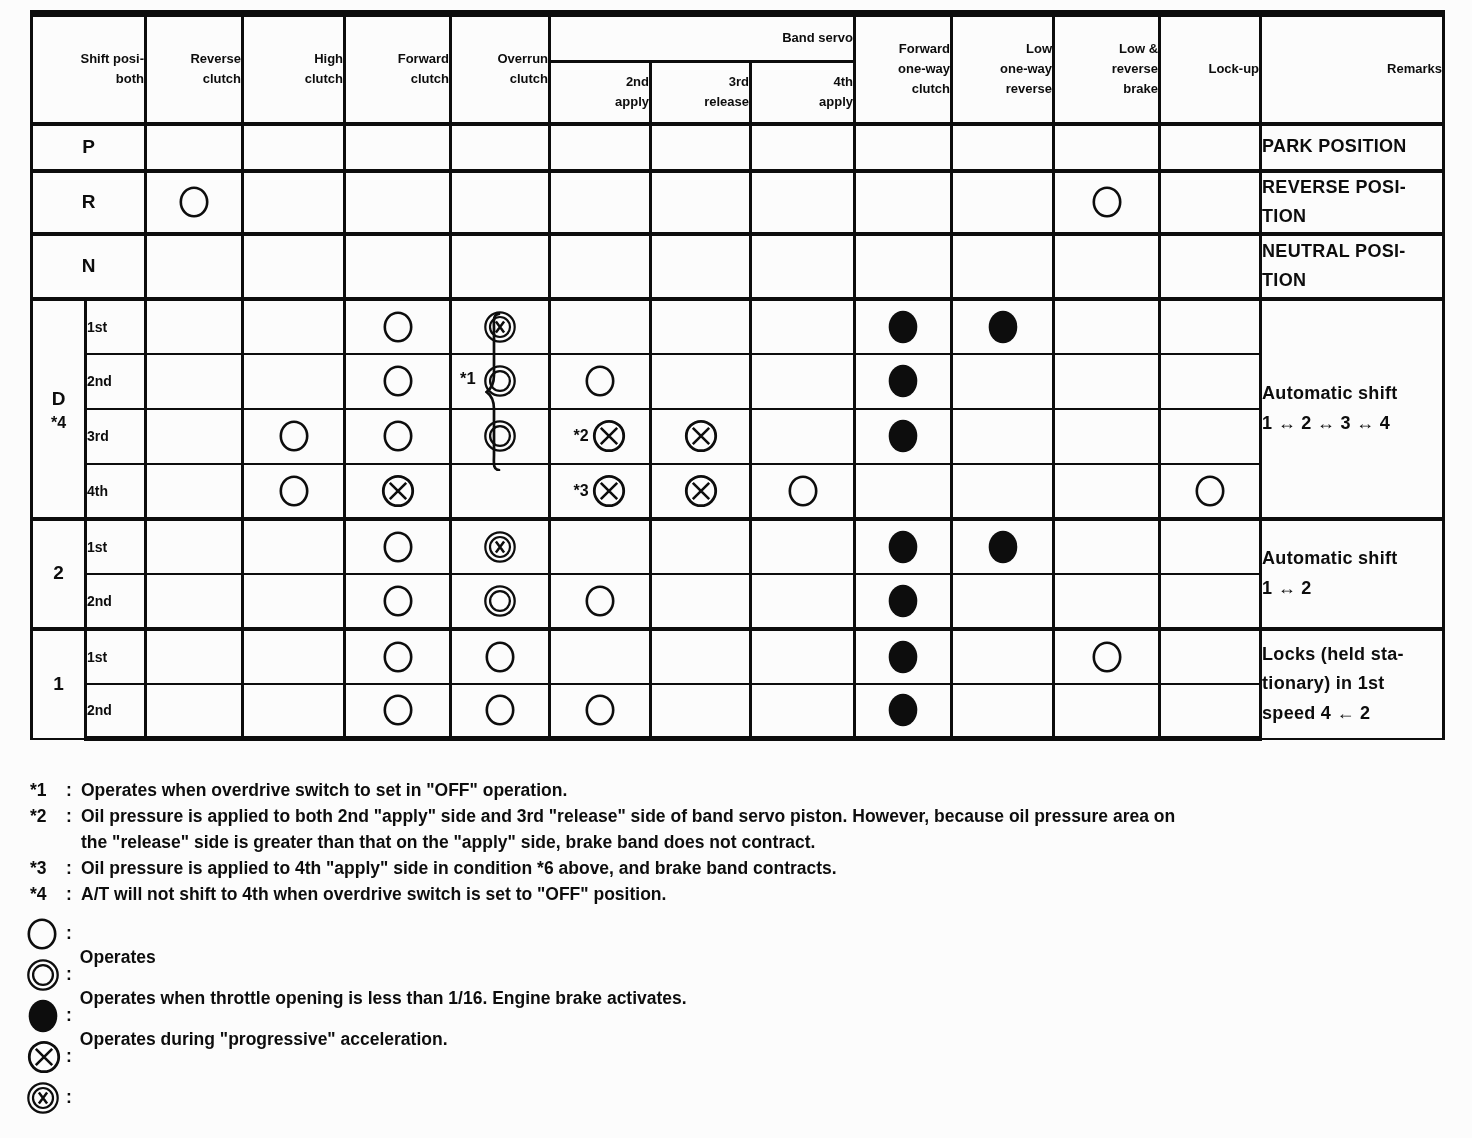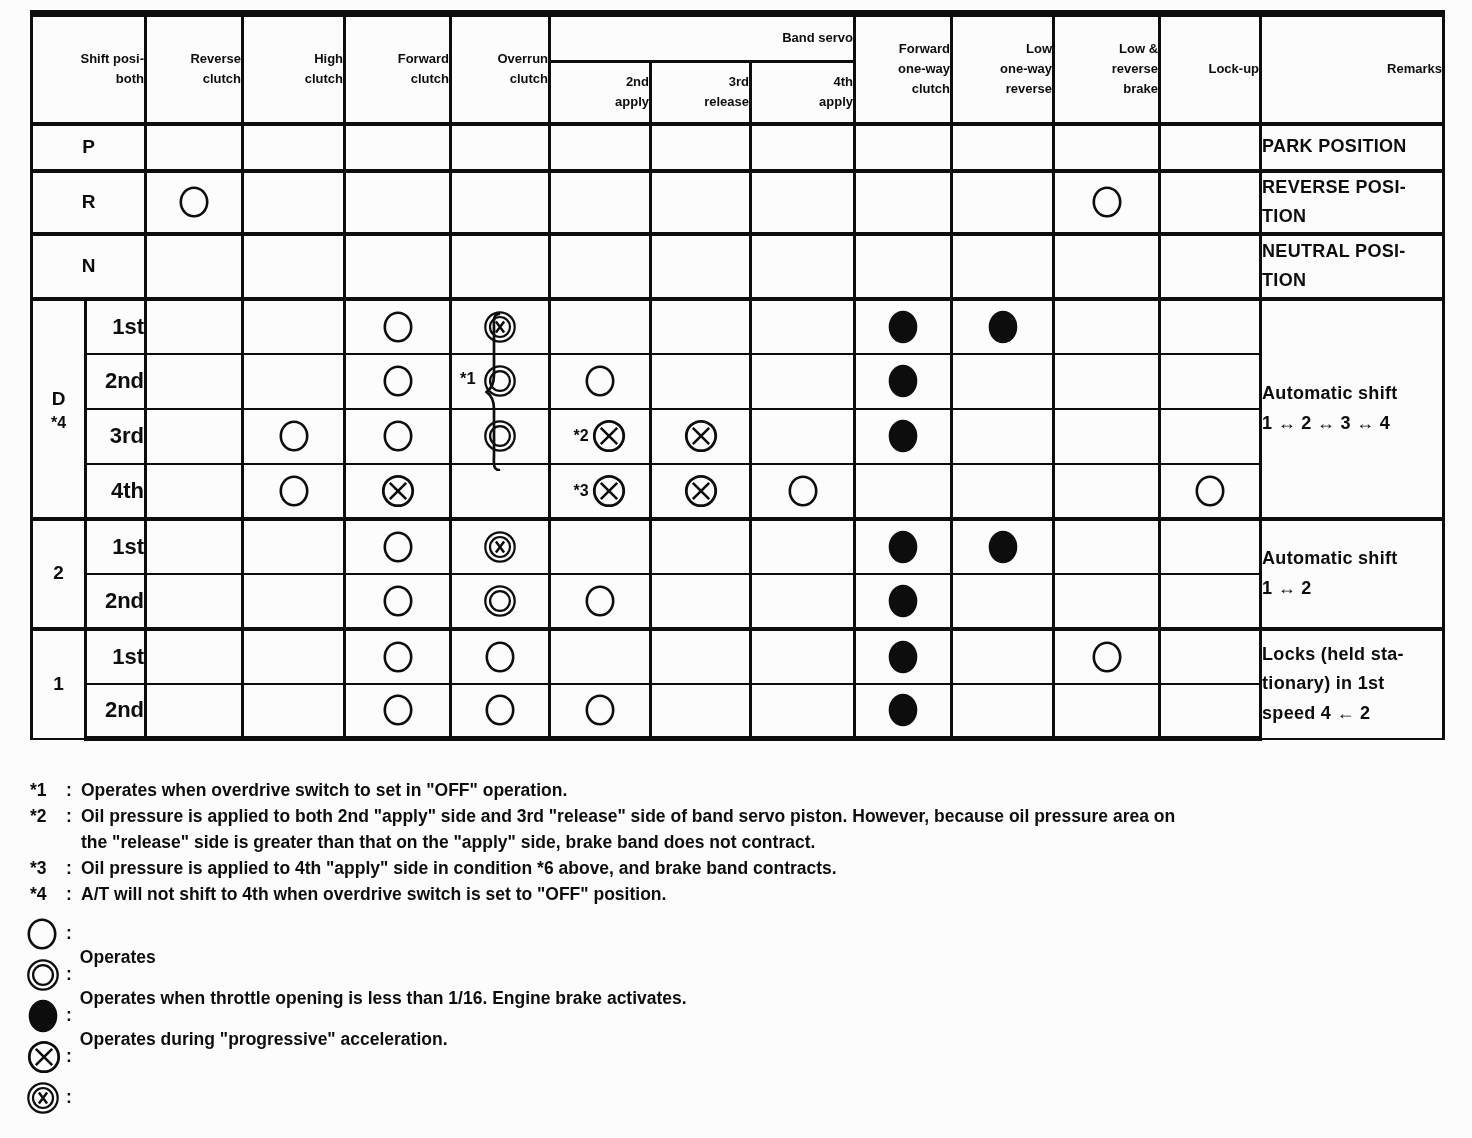--- a/index.html
+++ b/index.html
@@ -32,21 +32,21 @@
     font-weight:bold;
   }
   .app-chart tbody td{border-top-width:2px;border-bottom-width:2px;}
   .app-chart tbody tr.sec-top td{border-top-width:4px;}
   .app-chart tbody tr:last-child td{border-bottom-width:5px;}
 
   .pos-cell{
     font-size:19px;text-align:center;vertical-align:middle;line-height:1.5;
   }
   .pos-cell .sub{font-size:16px;line-height:1.2;}
-  .gear-cell{font-size:22px;text-align:right;vertical-align:middle;}
+  .gear-cell{font-size:14px;text-align:left;vertical-align:middle;}
   .sym-cell{text-align:center;vertical-align:middle;position:relative;}
   .sym-cell .prefix{font-size:16px;vertical-align:middle;margin-right:2px;}
   svg.sym{display:inline-block;vertical-align:middle;}
   .remark-cell{
     font-size:18px;text-align:left;vertical-align:middle;
     padding:4px 4px 4px 9px;
     white-space:pre-line;line-height:1.62;letter-spacing:.3px;
   }
 
   

